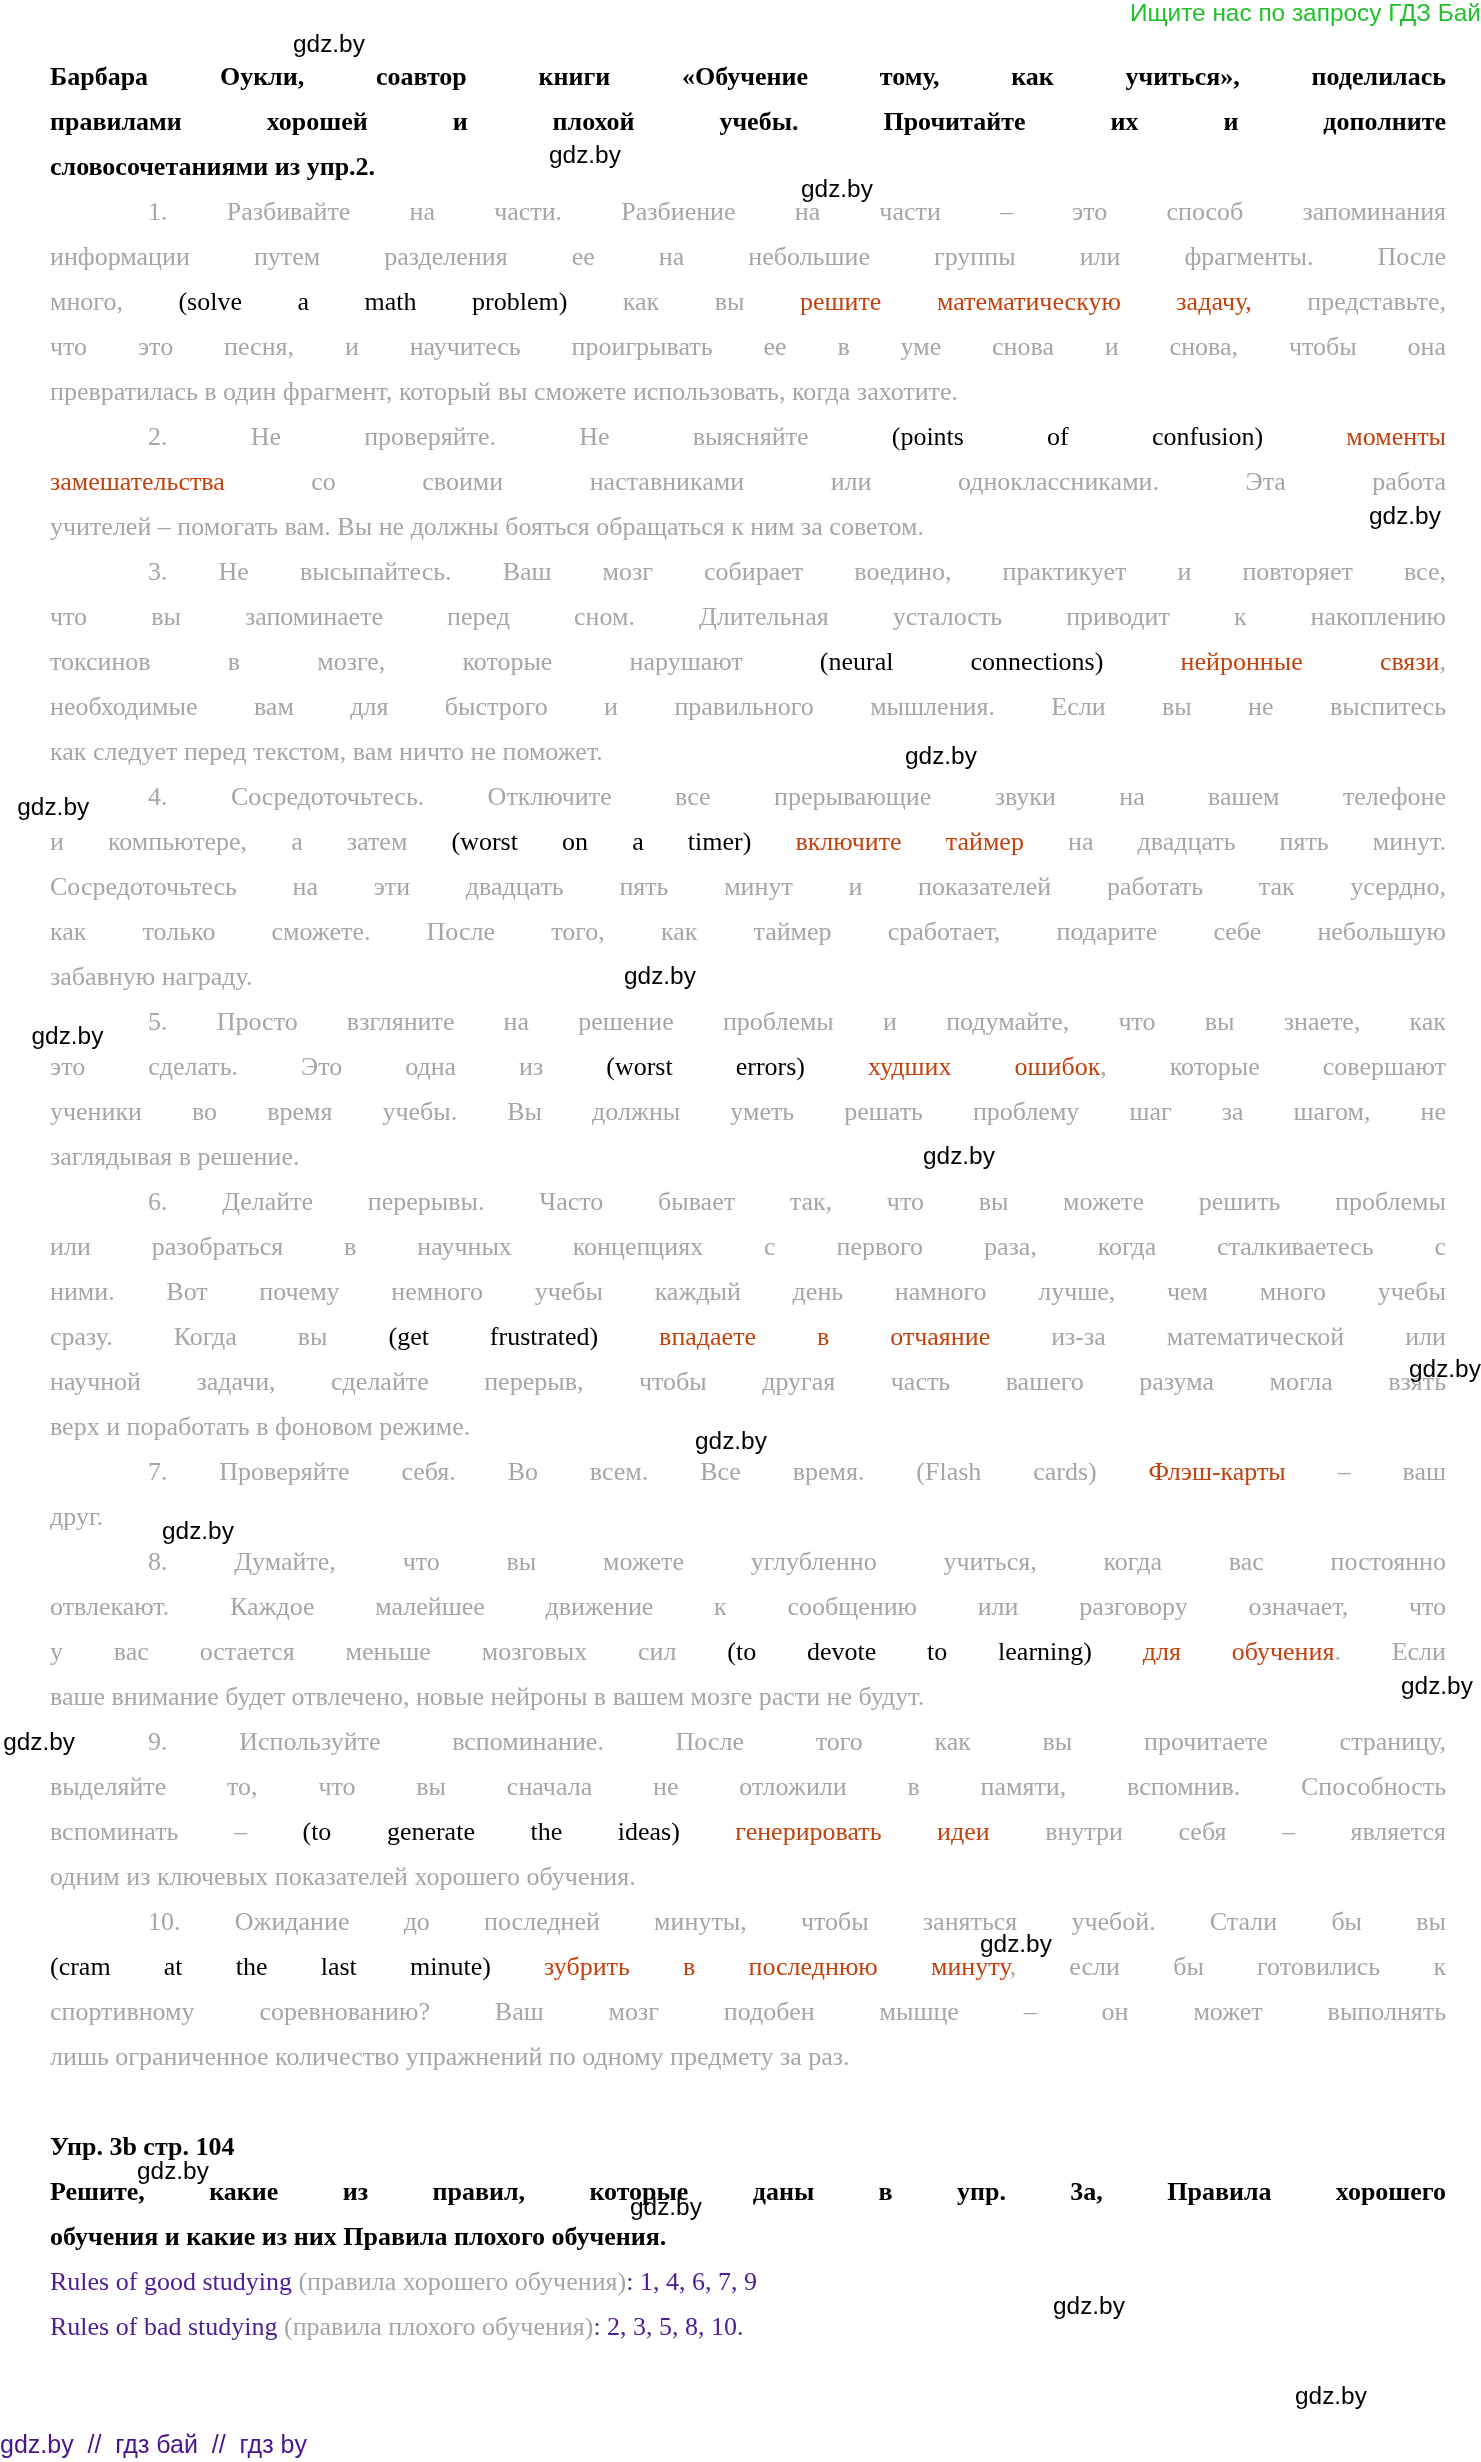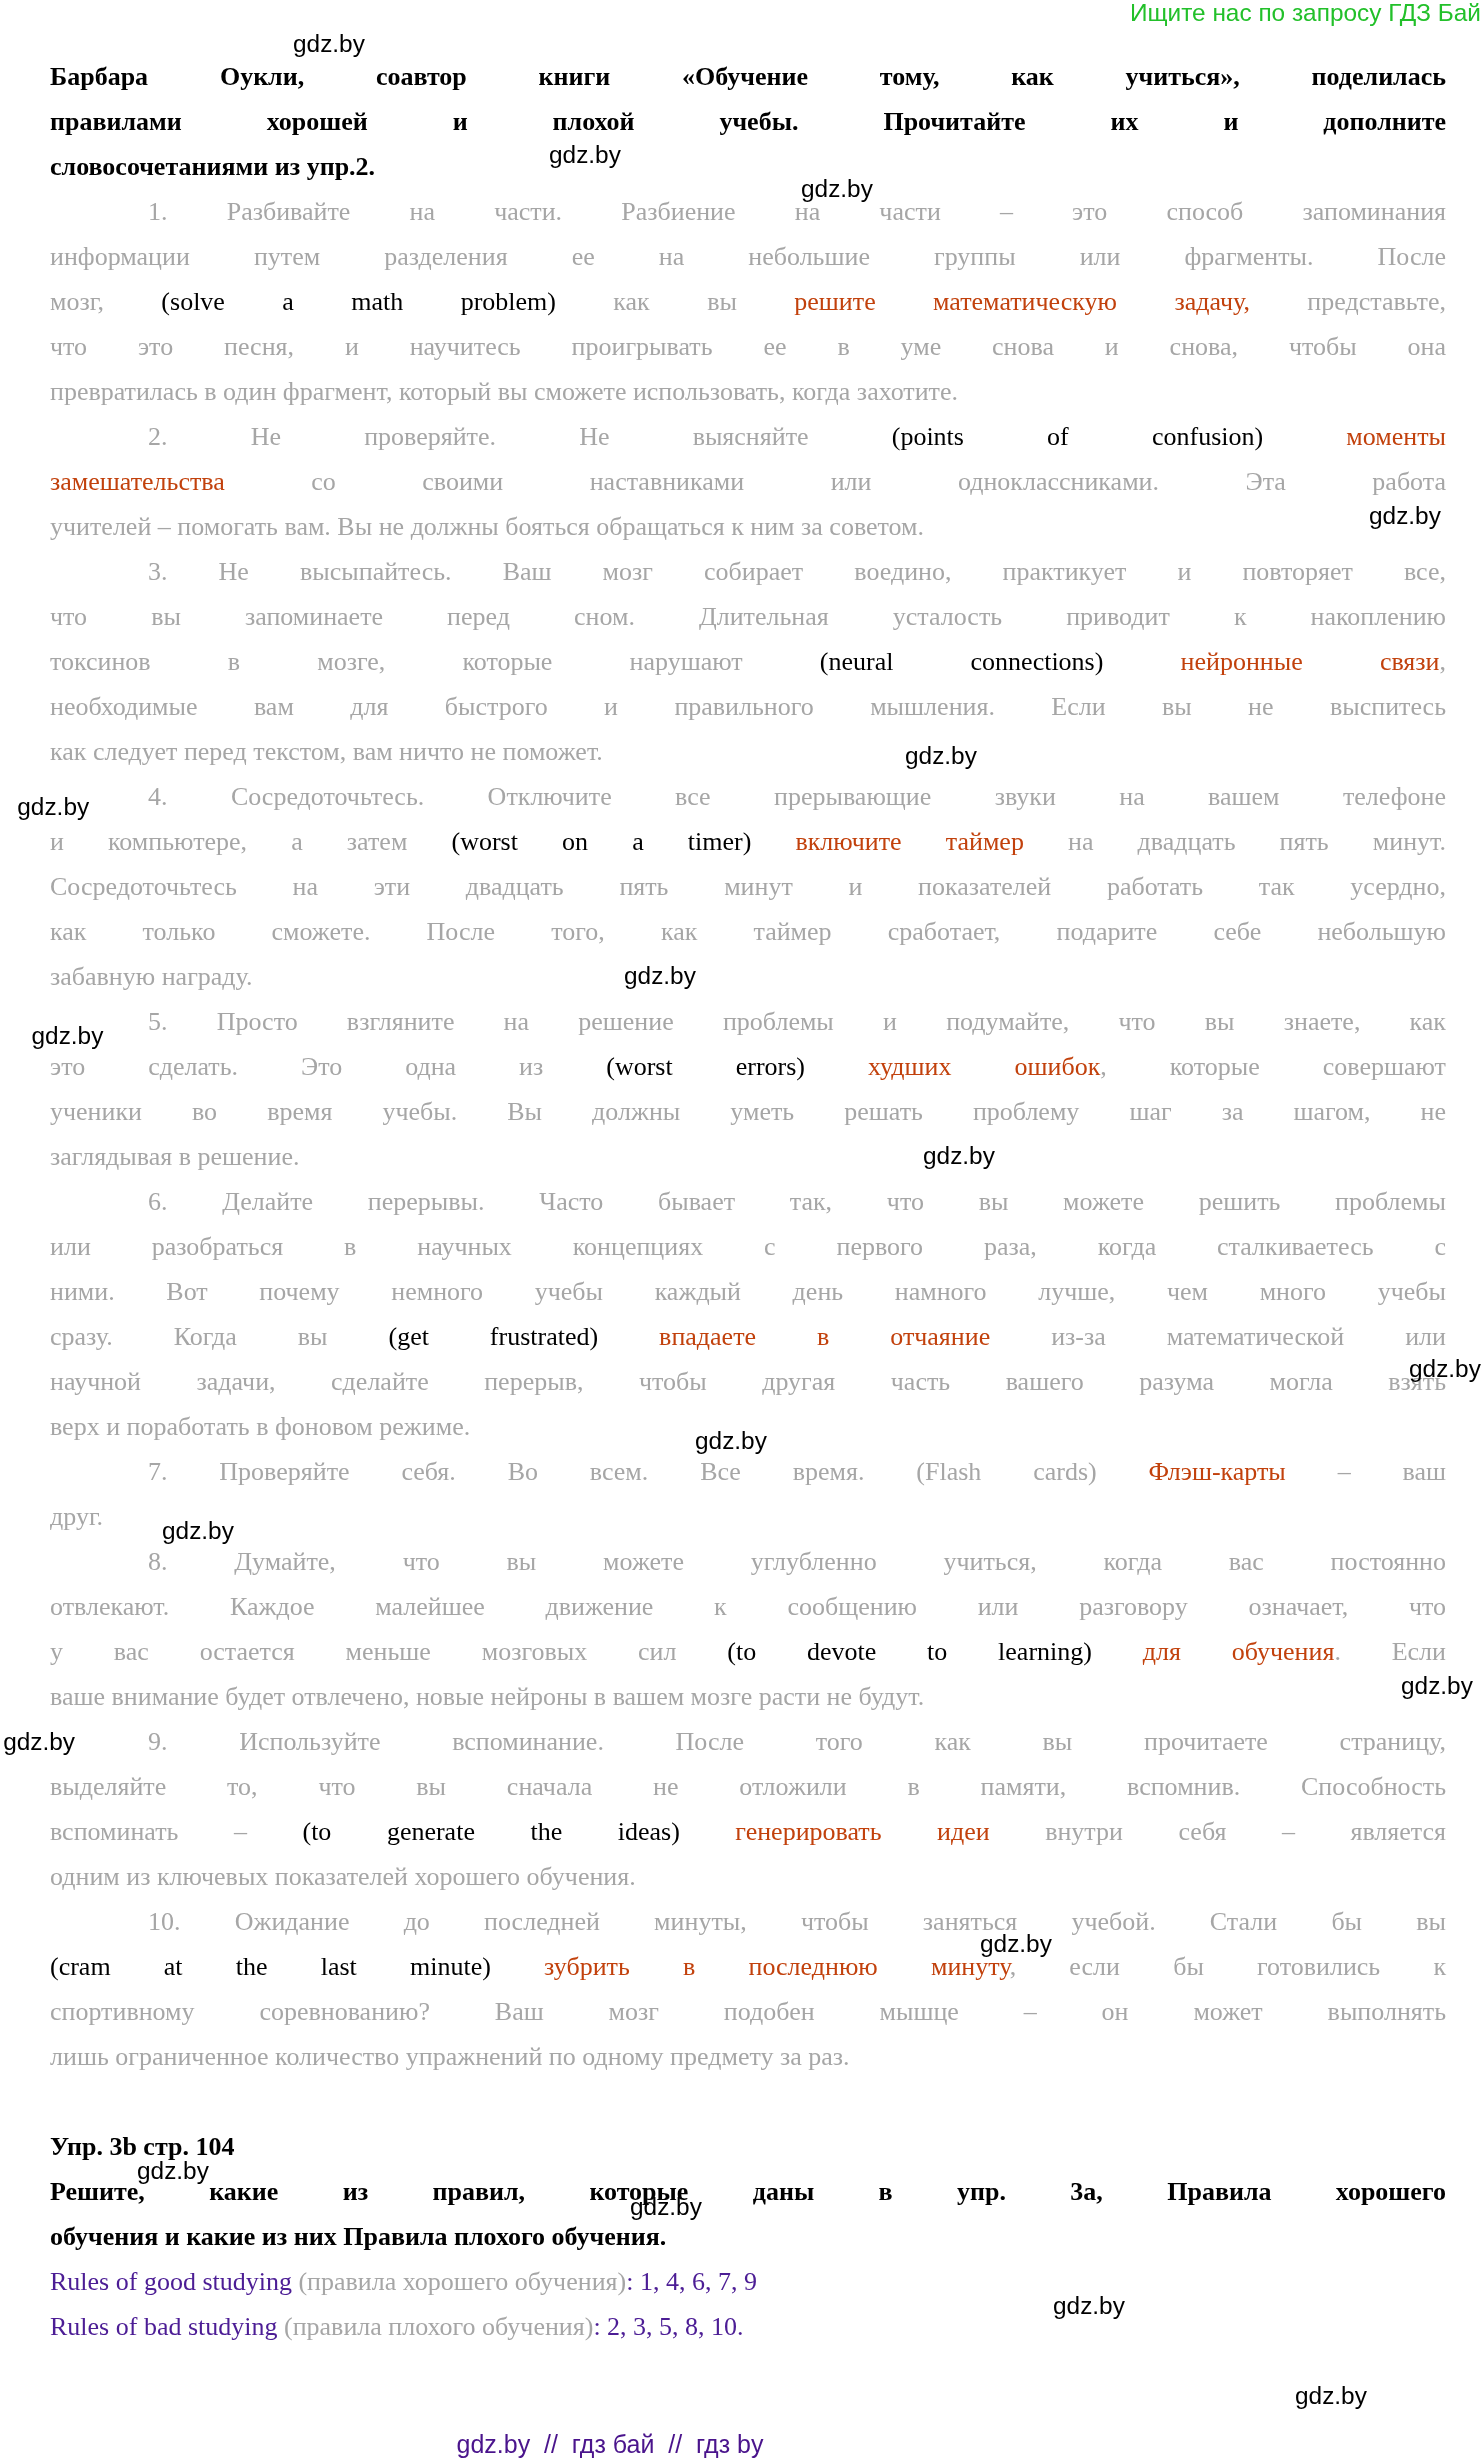--- a/index.html
+++ b/index.html
@@ -23,42 +23,42 @@
   .seg-ans {
     color: #c2410c; text-decoration-color: #a6a6a6;
     text-decoration-thickness: 2.4px; text-underline-offset: 4.7px;
   }
   .spacer { height: 45px; }
   .wm {
     position: absolute; font-family: Liberation Sans, sans-serif; font-size: 24.4px;
     line-height: 24.4px; color: #000; white-space: nowrap;
   }
   .footer {
-    position: absolute; left: 0; top: 2432px; width: 1220px; text-align: center;
+    position: absolute; left: 0; top: 2432px; width: 1220px; text-align: left;
     font-family: "Liberation Sans", sans-serif; font-size: 25px; line-height: 25px;
     color: #4a148c; white-space: pre;
   }
 </style>
 </head>
 <body>
 
 <div class="banner">Ищите нас по запросу ГДЗ Бай</div>
 
 <div class="doc">
   <section>
     <div>
       <div class="ln j bold">Барбара Оукли, соавтор книги «Обучение тому, как учиться», поделилась</div>
       <div class="ln j bold">правилами хорошей и плохой учебы. Прочитайте их и дополните</div>
       <div class="ln bold">словосочетаниями из упр.2.</div>
     </div>
     <div id="rules-list">
         <div class="rule">
           <div class="ln j indent"><span class="seg-gray">1. Разбивайте на части. Разбиение на части – это способ запоминания</span></div>
           <div class="ln j"><span class="seg-gray">информации путем разделения ее на небольшие группы или фрагменты. После</span></div>
-          <div class="ln j"><span class="seg-gray">мозг, </span><span class="seg-en">(solve a math problem)</span><span class="seg-gray"> как вы </span><span class="seg-ans">решите математическую задачу,</span><span class="seg-gray"> представьте,</span></div>
+          <div class="ln j"><span class="seg-gray">много, </span><span class="seg-en">(solve a math problem)</span><span class="seg-gray"> как вы </span><span class="seg-ans">решите математическую задачу,</span><span class="seg-gray"> представьте,</span></div>
           <div class="ln j"><span class="seg-gray">что это песня, и научитесь проигрывать ее в уме снова и снова, чтобы она</span></div>
           <div class="ln"><span class="seg-gray">превратилась в один фрагмент, который вы сможете использовать, когда захотите.</span></div>
         </div>
         <div class="rule">
           <div class="ln j indent"><span class="seg-gray">2. Не проверяйте. Не выясняйте </span><span class="seg-en">(points of confusion)</span><span class="seg-gray"> </span><span class="seg-ans">моменты</span></div>
           <div class="ln j"><span class="seg-ans">замешательства</span><span class="seg-gray"> со своими наставниками или одноклассниками. Эта работа</span></div>
           <div class="ln"><span class="seg-gray">учителей – помогать вам. Вы не должны бояться обращаться к ним за советом.</span></div>
         </div>
         <div class="rule">
           <div class="ln j indent"><span class="seg-gray">3. Не высыпайтесь. Ваш мозг собирает воедино, практикует и повторяет все,</span></div>

